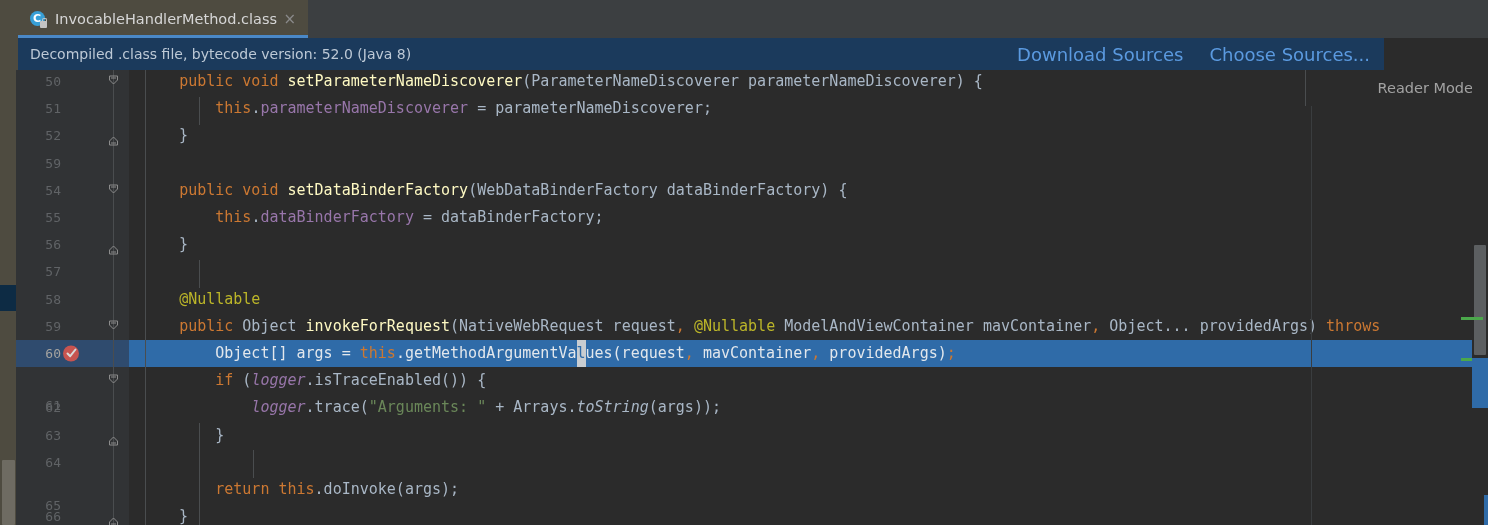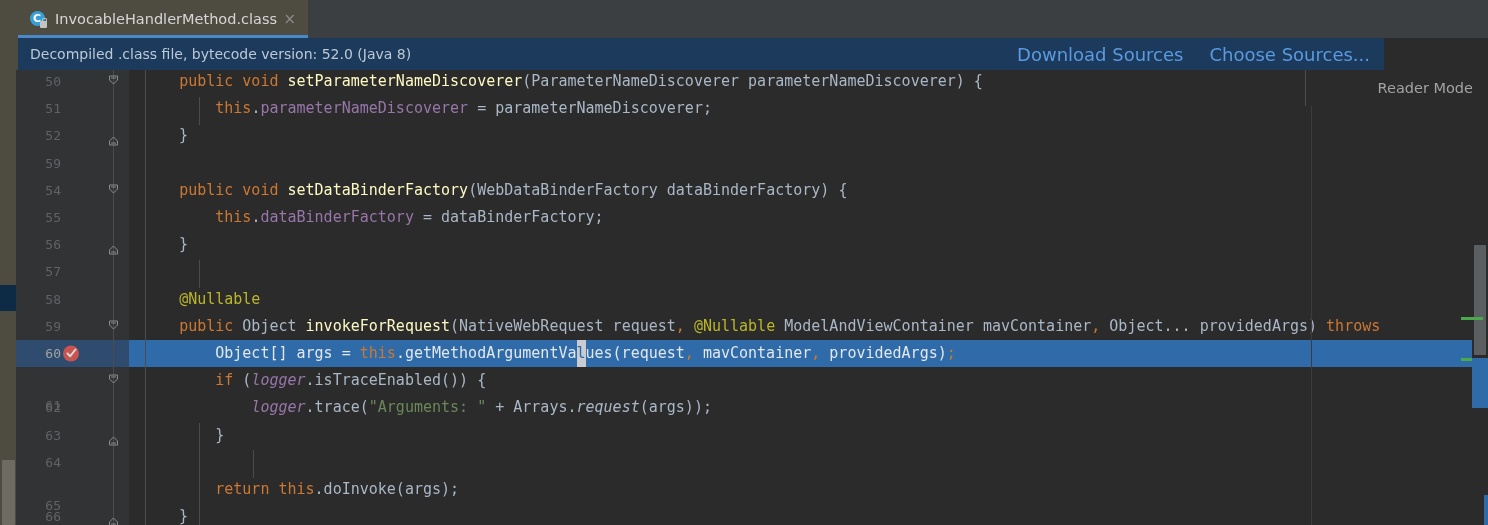--- a/index.html
+++ b/index.html
@@ -391,21 +391,21 @@
         <div class="row" style="top: 52.4px;"><span class="txt"><span class="pun">    }</span></span></div>
         <div class="row" style="top: 79.6px;"><span class="txt"></span></div>
         <div class="row" style="top: 106.8px;"><span class="txt"><span class="pun">    </span><span class="kw">public</span><span class="pun"> </span><span class="kw">void</span><span class="pun"> </span><span class="mth">setDataBinderFactory</span><span class="pun">(WebDataBinderFactory dataBinderFactory) {</span></span></div>
         <div class="row" style="top: 134px;"><span class="txt"><span class="pun">        </span><span class="kw">this</span><span class="pun">.</span><span class="fld">dataBinderFactory</span><span class="pun"> = dataBinderFactory;</span></span></div>
         <div class="row" style="top: 161.2px;"><span class="txt"><span class="pun">    }</span></span></div>
         <div class="row" style="top: 188.4px;"><span class="txt"></span></div>
         <div class="row" style="top: 215.6px;"><span class="txt"><span class="pun">    </span><span class="an">@Nullable</span></span></div>
         <div class="row" style="top: 242.8px;"><span class="txt"><span class="pun">    </span><span class="kw">public</span><span class="pun"> Object </span><span class="mth">invokeForRequest</span><span class="pun">(NativeWebRequest request</span><span class="kw">,</span><span class="pun"> </span><span class="an">@Nullable</span><span class="pun"> ModelAndViewContainer mavContainer</span><span class="kw">,</span><span class="pun"> Object... providedArgs) </span><span class="kw">throws</span></span></div>
         <div class="row hl" style="top: 270px;"><span class="txt"><span class="pun">        Object[] args = </span><span class="kw">this</span><span class="pun">.</span><span class="pun">getMethodArgumentVa</span><span class="caret">l</span><span class="pun">ues(request</span><span class="kw">,</span><span class="pun"> mavContainer</span><span class="kw">,</span><span class="pun"> providedArgs)</span><span class="kw">;</span></span></div>
         <div class="row" style="top: 297.2px;"><span class="txt"><span class="pun">        </span><span class="kw">if</span><span class="pun"> (</span><span class="fld ital">logger</span><span class="pun">.isTraceEnabled()) {</span></span></div>
-        <div class="row" style="top: 324.4px;"><span class="txt"><span class="pun">            </span><span class="fld ital">logger</span><span class="pun">.trace(</span><span class="str">"Arguments: "</span><span class="pun"> + Arrays.</span><span class="pun ital">request</span><span class="pun">(args));</span></span></div>
+        <div class="row" style="top: 324.4px;"><span class="txt"><span class="pun">            </span><span class="fld ital">logger</span><span class="pun">.trace(</span><span class="str">"Arguments: "</span><span class="pun"> + Arrays.</span><span class="pun ital">toString</span><span class="pun">(args));</span></span></div>
         <div class="row" style="top: 351.6px;"><span class="txt"><span class="pun">        }</span></span></div>
         <div class="row" style="top: 378.8px;"><span class="txt"></span></div>
         <div class="row" style="top: 406px;"><span class="txt"><span class="pun">        </span><span class="kw">return</span><span class="pun"> </span><span class="kw">this</span><span class="pun">.doInvoke(args);</span></span></div>
         <div class="row" style="top: 433.2px;"><span class="txt"><span class="pun">    }</span></span></div>
         <div class="indent" style="left: 16px; top: 0px; height: 455px;"></div>
         <div class="indent" style="left: 70px; top: 27px; height: 28px;"></div>
         <div class="indent" style="left: 70px; top: 190px; height: 28px;"></div>
         <div class="indent" style="left: 70px; top: 353px; height: 190px;"></div>
         <div class="indent" style="left: 124px; top: 380px; height: 28px;"></div>
       </div>

